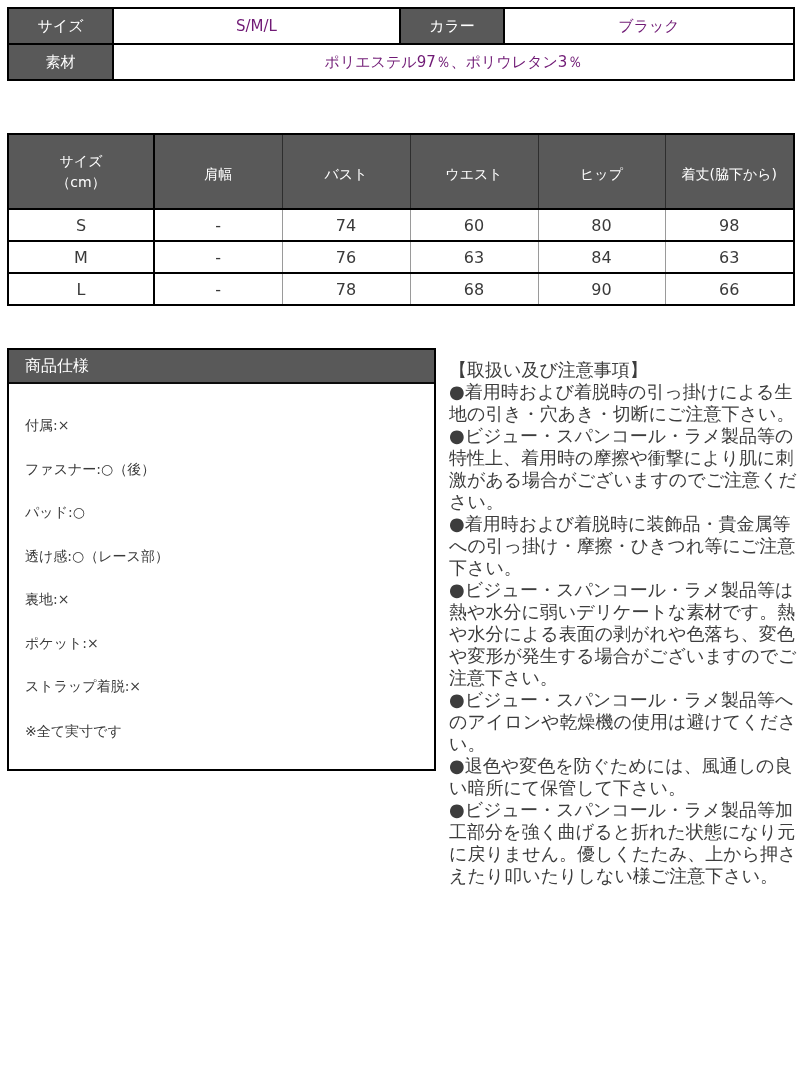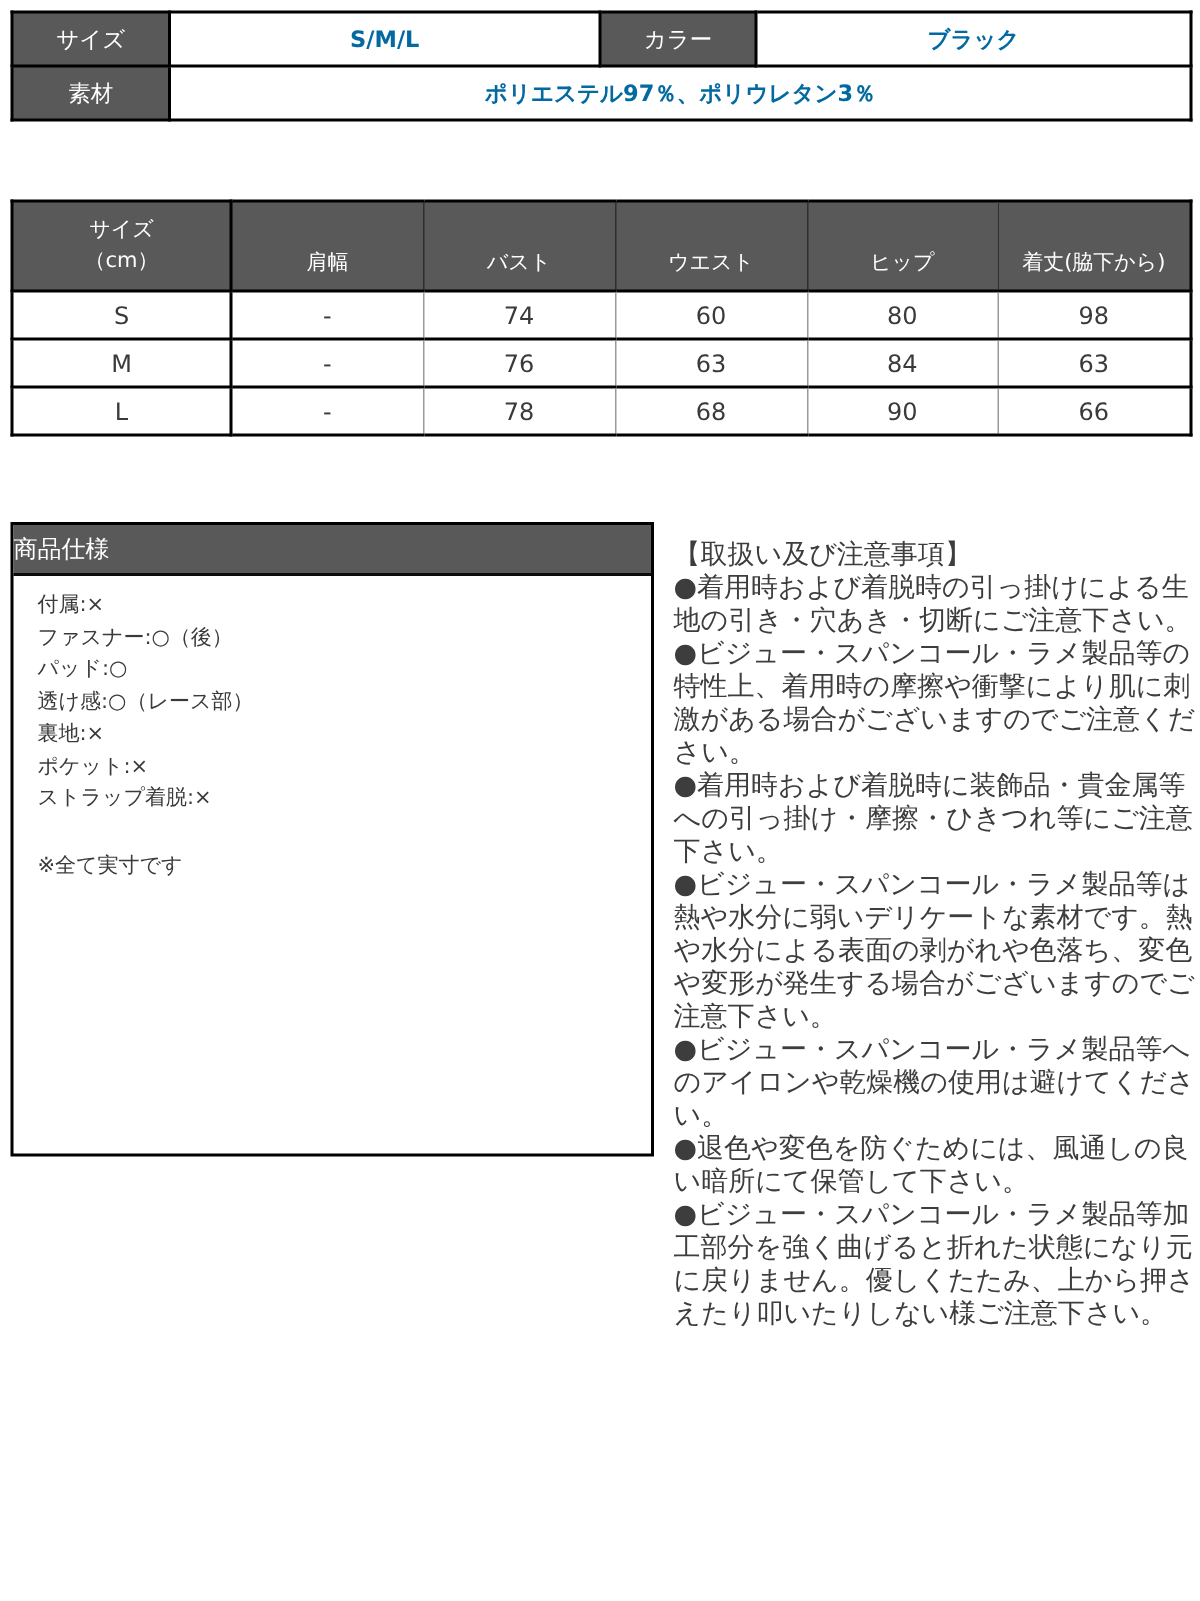--- a/index.html
+++ b/index.html
@@ -19,35 +19,35 @@
     border-collapse:collapse; table-layout:fixed;
   }
   #info-table th, #info-table td {
     border:2px solid #000000;
     height:34px;
     text-align:center; vertical-align:middle;
     font-size:15px; font-weight:normal;
     padding:0;
   }
   #info-table th { background:#595959; color:#ffffff; }
-  #info-table td { color:#0369a1;font-weight:bold; }
+  #info-table td { color:#701a75; }
 
   
   #size-table {
     position:absolute; left:7px; top:133px;
     width:786px;
     border-collapse:collapse; table-layout:fixed;
   }
   #size-table th {
     background:#595959; color:#ffffff;
     font-weight:normal; font-size:14px;
     border:1px solid #2e2e2e;
     border-top:2px solid #000000; border-bottom:2px solid #000000;
     height:49px;
-    vertical-align:bottom; padding:0 0 9px 0;
+    vertical-align:bottom; padding:0 0 24px 0;
     text-align:center;
   }
   #size-table th.c1 {
     vertical-align:middle; padding:0;
     border-left:2px solid #000000; border-right:2px solid #000000;
     line-height:21px;
   }
   #size-table th:last-child { border-right:2px solid #000000; }
   #size-table td {
     border:1px solid #9a9a9a;
@@ -64,28 +64,29 @@
   #spec-box {
     position:absolute; left:7px; top:348px;
     width:425px; height:419px;
     border:2px solid #000000;
     background:#ffffff;
   }
   .spec-header {
     background:#595959; color:#ffffff;
     font-size:16px;
     height:32px; line-height:32px;
+    padding-left:16px;
     border-bottom:2px solid #0c0c0c;
   }
   .spec-content {
     padding:9px 16px 0 16px;
     font-size:14px; line-height:21.5px;
     color:#3a3a3a;
   }
-  .spec-item { white-space:pre-wrap; }
+  .spec-item { white-space:pre-wrap;margin-top:22px; }
   .spec-note { margin-top:23px; }
 
   
   #care-notes {
     position:absolute; left:449px; top:359px;
     width:350px;
     font-size:18px; line-height:22px;
     color:#3d3d3d;
   }
   #care-notes p { margin:0; padding:0; }

